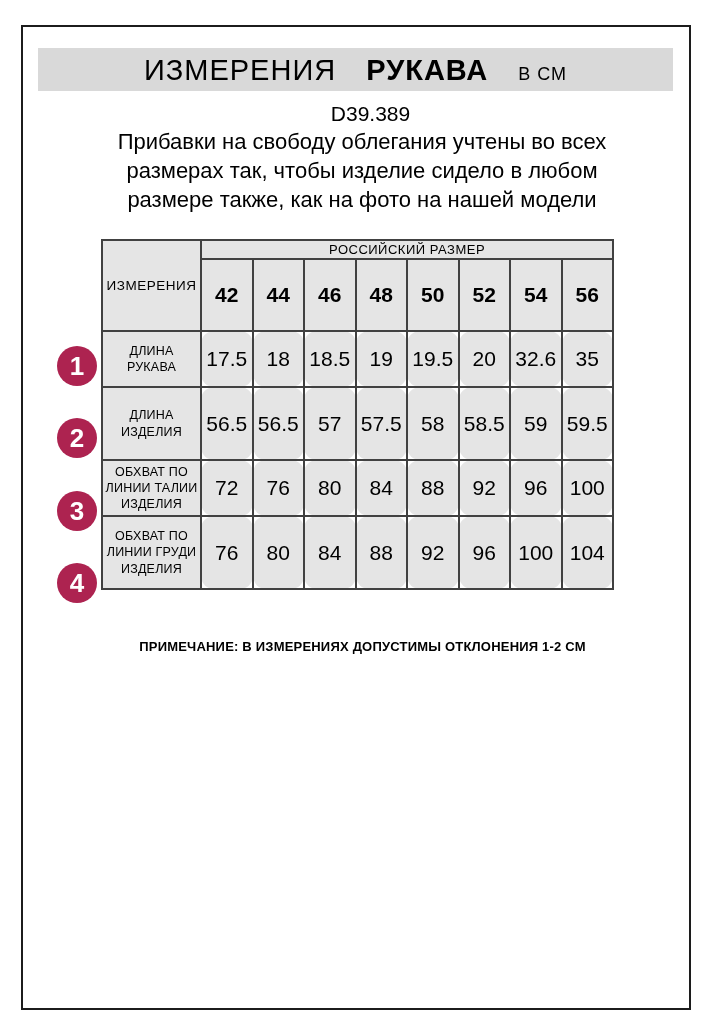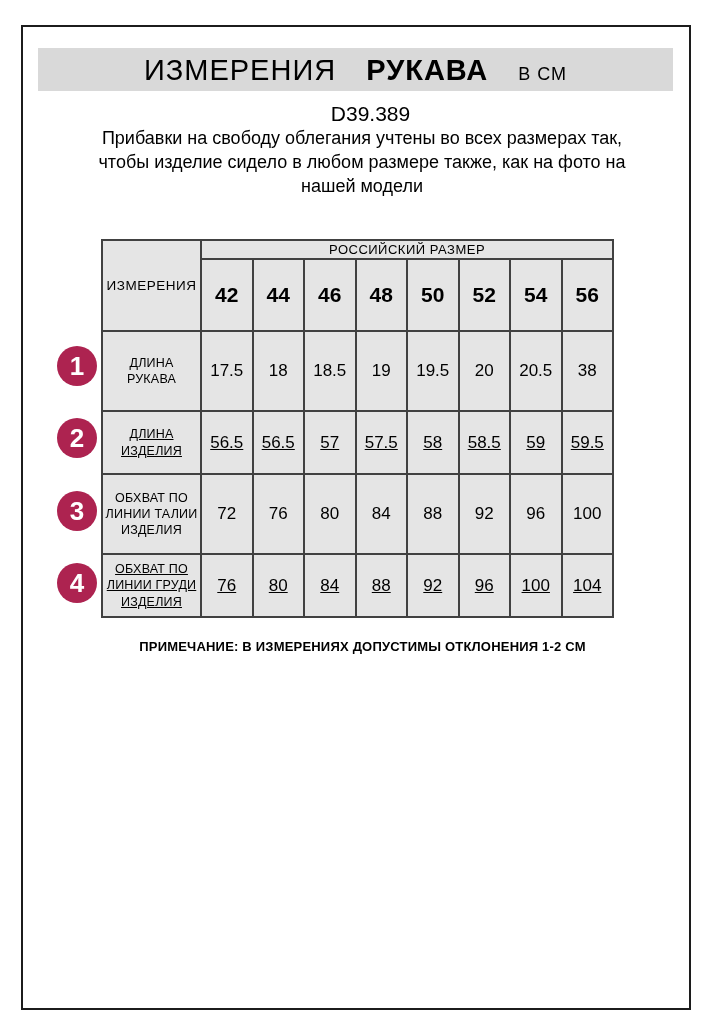--- a/index.html
+++ b/index.html
@@ -65,21 +65,21 @@
     text-align: center;
     font-size: 21px;
     font-weight: 400;
   }
   .description {
     position: absolute;
     left: 82px;
     top: 127px;
     width: 560px;
     text-align: center;
-    font-size: 18px;
+    font-size: 22px;
     line-height: 1.32;
     font-weight: 400;
   }
   table.size-table {
     position: absolute;
     left: 101px;
     top: 239px;
     border-collapse: collapse;
     table-layout: fixed;
     width: 511px;
@@ -89,42 +89,43 @@
     text-align: center;
     vertical-align: middle;
     padding: 0 2px;
     box-sizing: border-box;
     background: #e5e5e5;
   }
   col.c-label { width: 99px; }
   col.c-size  { width: 51.5px; }
   tr.r-group  { height: 19px; }
   tr.r-sizes  { height: 72px; }
-  tr.r-data-a { height: 80px; }
-  tr.r-data-b { height: 63px; text-decoration: underline; }
+  tr.r-data-a { height: 56px; }
+  tr.r-data-b { height: 73px; }
   td.cell-corner {
     font-size: 13.5px;
     letter-spacing: 0.5px;
   }
   td.cell-group {
     font-size: 13px;
     letter-spacing: 0.5px;
     padding: 1px 0;
   }
   td.cell-size {
     font-size: 21px;
     font-weight: 700;
   }
   td.cell-label {
     font-size: 12.5px;
     line-height: 1.3;
     letter-spacing: 0.2px;
   }
   td.cell-val {
-    font-size: 17px;
+    font-size: 21px;
+    border-radius: 13px;
   }
   .badge {
     position: absolute;
     left: 57px;
     width: 40px;
     height: 40px;
     border-radius: 50%;
     background: #ad2350;
     color: #ffffff;
     font-size: 26px;
@@ -194,22 +195,22 @@
         <td class="cell-size">56</td>
       </tr>
       <tr class="r-data-a">
         <td class="cell-label">ДЛИНА РУКАВА</td>
         <td class="cell-val">17.5</td>
         <td class="cell-val">18</td>
         <td class="cell-val">18.5</td>
         <td class="cell-val">19</td>
         <td class="cell-val">19.5</td>
         <td class="cell-val">20</td>
-        <td class="cell-val">20.5</td>
-        <td class="cell-val">38</td>
+        <td class="cell-val">32.6</td>
+        <td class="cell-val">35</td>
       </tr>
       <tr class="r-data-b">
         <td class="cell-label">ДЛИНА ИЗДЕЛИЯ</td>
         <td class="cell-val">56.5</td>
         <td class="cell-val">56.5</td>
         <td class="cell-val">57</td>
         <td class="cell-val">57.5</td>
         <td class="cell-val">58</td>
         <td class="cell-val">58.5</td>
         <td class="cell-val">59</td>

